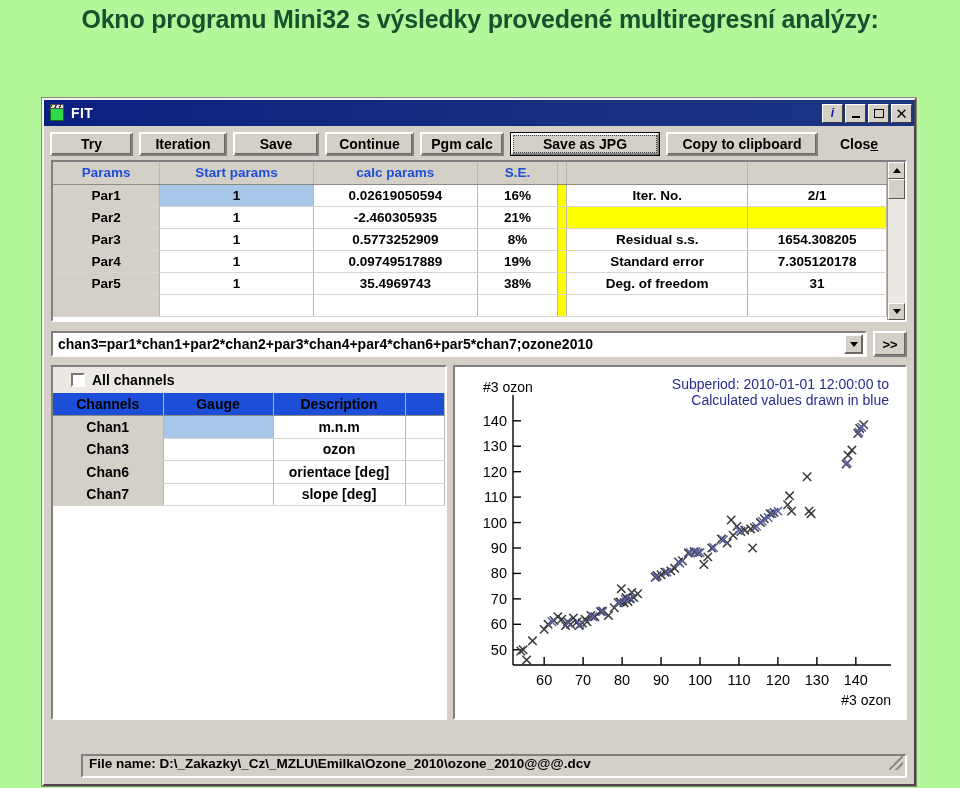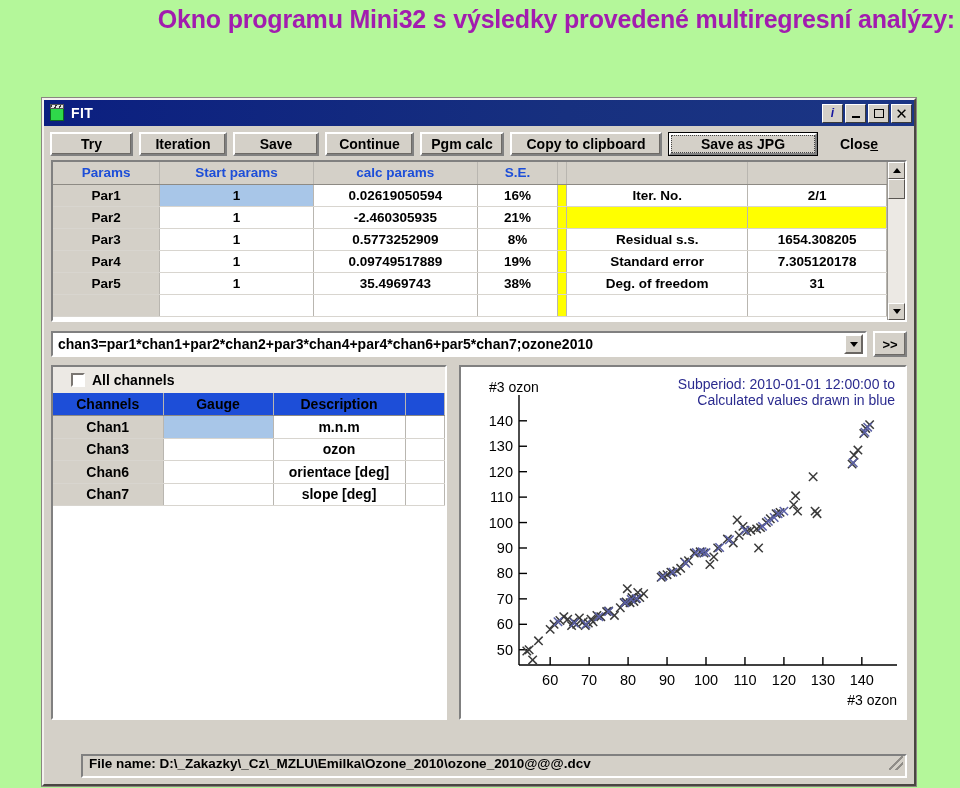--- a/index.html
+++ b/index.html
@@ -10,25 +10,25 @@
     background: #b4f79a;
     font-family: "Liberation Sans", sans-serif;
     overflow: hidden;
     position: relative;
   }
   
   #slide-heading {
     width: 950px;
     margin: 0 auto;
     padding-top: 4px;
-    text-align: right;
+    text-align: center;
     font-weight: bold;
     font-size: 25px;
     line-height: 31px;
-    color: #a21caf;
+    color: #14532d;
     letter-spacing: -0.2px;
   }
   
   #fit-window {
     position: absolute;
     left: 42px; top: 98px;
     width: 874px; height: 688px;
     background: #d4d0c8;
     border: 2px solid;
     border-color: #f4f2ee #4a4642 #4a4642 #f4f2ee;
@@ -232,21 +232,21 @@
     box-shadow: inset -1px -1px 0 #6d6a66;
     box-sizing: border-box;
     display: flex; align-items: center; justify-content: center;
     font-size: 13px; font-weight: bold;
     flex: none;
   }
 
   
   #lower {
     margin: 7px 7px 0 7px;
-    display: flex; gap: 12px;
+    display: flex; gap: 6px;
     height: 355px;
   }
   #left-panel {
     width: 396px;
     background: #ece9e4;
     border: 2px solid;
     border-color: #808080 #ffffff #ffffff #808080;
     box-sizing: border-box;
     display: flex; flex-direction: column;
   }
@@ -345,24 +345,24 @@
         </div>
     </div>
   </div>
 
   <div id="toolbar">
     <div class="tool-btn" style="width:83px">Try</div>
     <div class="tool-btn" style="width:88px">Iteration</div>
     <div class="tool-btn" style="width:86px">Save</div>
     <div class="tool-btn" style="width:89px">Continue</div>
     <div class="tool-btn" style="width:84px">Pgm calc</div>
-    <div class="tool-btn" style="width:152px">Copy to clipboard</div>
     <div class="tool-btn default" style="width:150px">
       <span class="inner">Save as JPG</span>
     </div>
+    <div class="tool-btn" style="width:152px">Copy to clipboard</div>
     <div class="tool-btn flat" style="width:70px">
       <span>Clos<span class="u">e</span></span>
     </div>
   </div>
 
   <div id="grid-wrap">
     <div id="grid-scrollpane">
       <table class="grid">
         <colgroup>
           <col style="width:106px">

